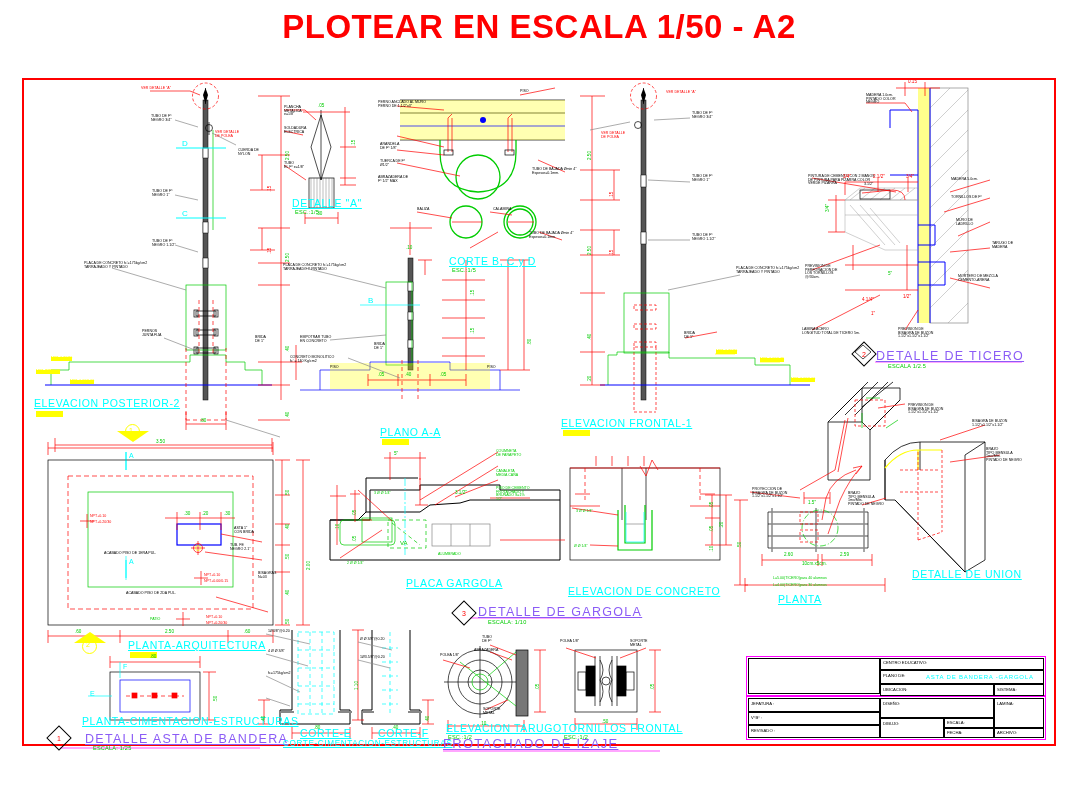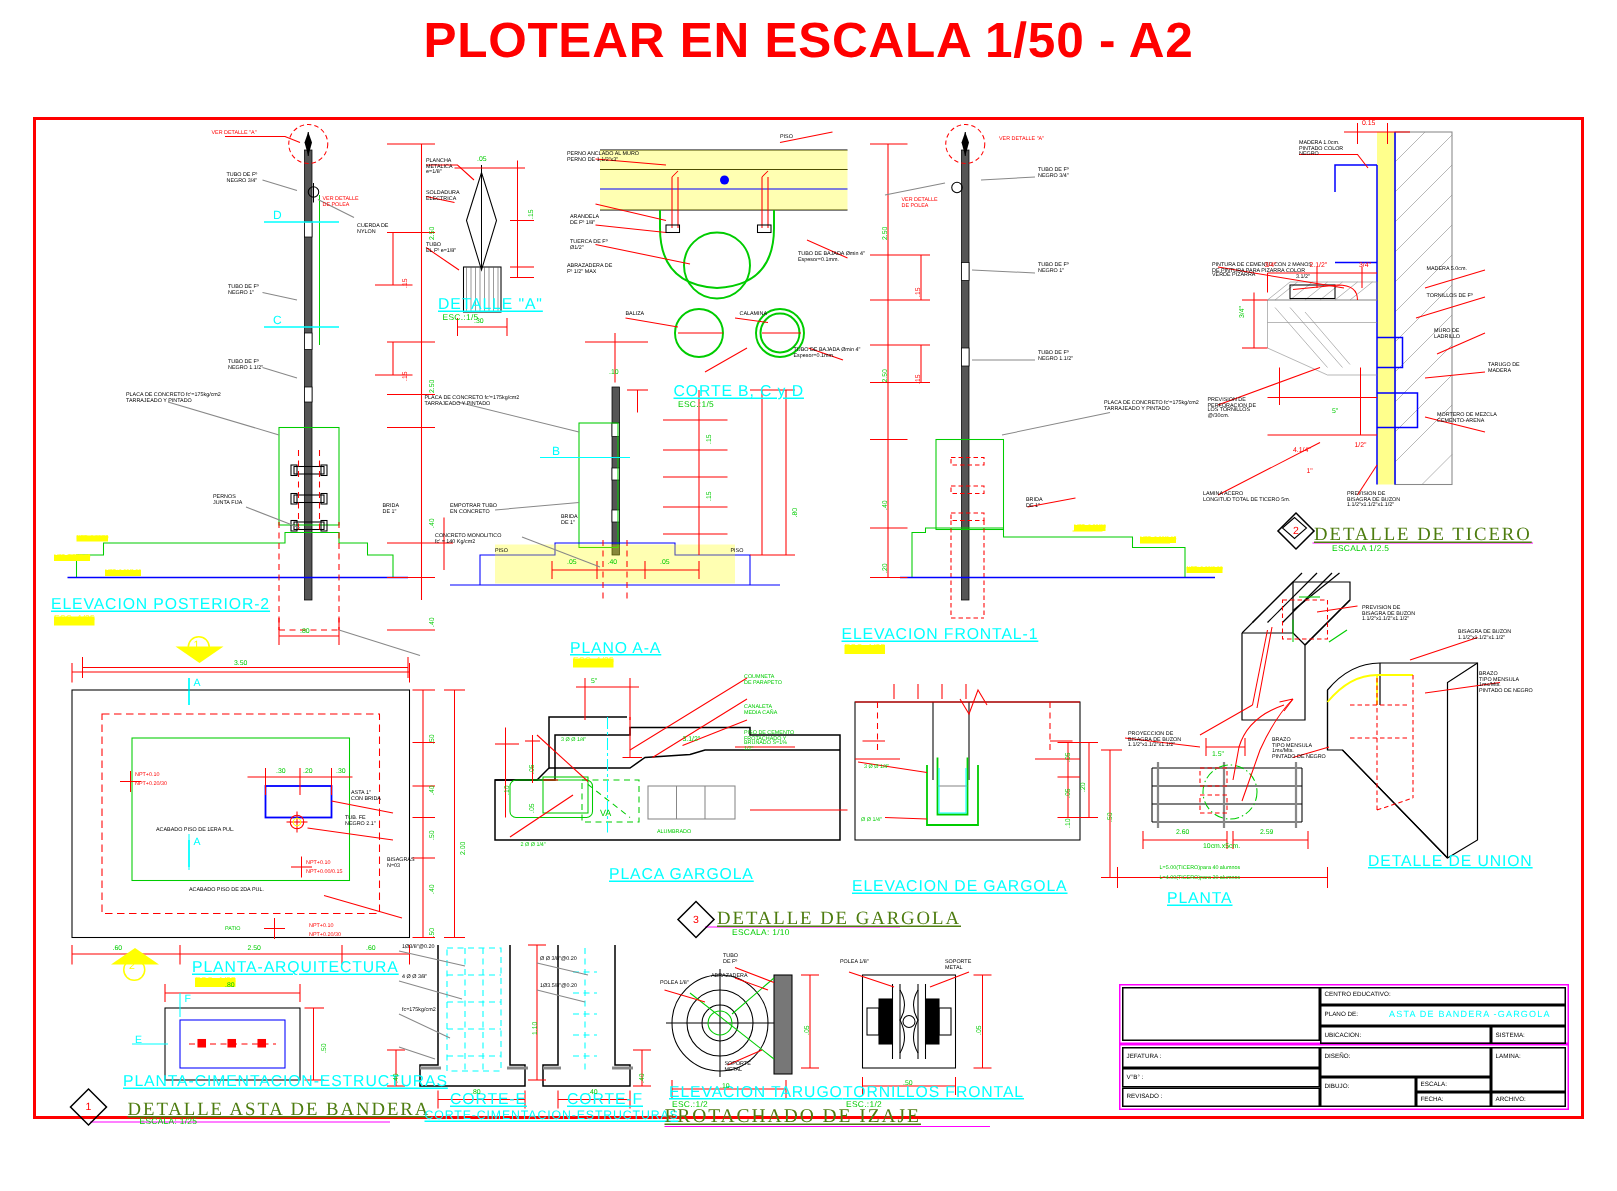--- a/index.html
+++ b/index.html
@@ -8,21 +8,21 @@
   #title-banner{position:absolute;left:0;top:8px;width:1078px;text-align:center;
     color:#ff0000;font-size:33px;font-weight:bold;letter-spacing:.5px;font-family:"Liberation Sans",sans-serif;}
   #frame{position:absolute;left:22px;top:78px;width:1034px;height:668px;border:2px solid #ff0000;box-sizing:border-box;}
   .lbl{position:absolute;white-space:nowrap;font-family:"Liberation Sans",sans-serif;line-height:1;}
   .cyan{color:#00ffff;}
   .grn{color:#00cc00;}
   .red{color:#ff0000;}
   .yel{color:#ffff00;}
   .blk{color:#000000;}
   .ttl{font-size:10.5px;letter-spacing:.6px;text-decoration:underline;}
-  .ttl-mag{font-size:12.5px;letter-spacing:1.3px;color:#4d7c0f;text-decoration:underline;font-weight:normal;font-family:Liberation Serif, serif;}
+  .ttl-mag{font-size:12.5px;letter-spacing:1.3px;color:#8b5cf6;text-decoration:underline;font-weight:normal;}
   .sub{font-size:5.6px;letter-spacing:.2px;}
   .tiny{font-size:3.6px;letter-spacing:0;}
   .dim{font-size:4.6px;color:#00cc00;}
   .dimr{font-size:4.6px;color:#ff0000;}
   .vert{transform-origin:0 0;transform:rotate(-90deg);}
   svg{position:absolute;left:0;top:0;overflow:visible;}
   #titleblock{position:absolute;left:746px;top:656px;width:300px;height:84px;}
   #titleblock .cell{position:absolute;box-sizing:border-box;border:1px solid #000;font-size:4.2px;color:#000;padding:1px 2px;}
   #titleblock .magbox{position:absolute;box-sizing:border-box;border:1.2px solid #ff00ff;}
   .tbtxt{position:absolute;font-size:4.2px;color:#000;white-space:nowrap;}
@@ -720,21 +720,21 @@
 
   <div class="lbl ttl cyan" style="left:82px;top:716px;">PLANTA-CIMENTACION-ESTRUCTURAS</div>
 
   <div class="lbl ttl-mag" style="left:85px;top:733px;">DETALLE  ASTA  DE  BANDERA</div>
   <div class="lbl sub grn" style="left:93px;top:746px;">ESCALA: 1/25</div>
   <div class="diamond" style="left:50px;top:729px;">
       <span>1</span>
     </div>
 
   <div class="lbl ttl cyan" style="left:406px;top:578px;">PLACA  GARGOLA</div>
-  <div class="lbl ttl cyan" style="left:568px;top:586px;">ELEVACION  DE  GARGOLA</div>
+  <div class="lbl ttl cyan" style="left:568px;top:586px;">ELEVACION  DE  CONCRETO</div>
 
   <div class="lbl ttl-mag" style="left:478px;top:606px;">DETALLE  DE  GARGOLA</div>
   <div class="lbl sub grn" style="left:488px;top:620px;">ESCALA: 1/10</div>
   <div class="diamond" style="left:455px;top:604px;">
       <span>3</span>
     </div>
 
   <div class="lbl ttl cyan" style="left:300px;top:728px;">CORTE-E</div>
   <div class="lbl ttl cyan" style="left:378px;top:728px;">CORTE-F</div>
   <div class="lbl ttl cyan" style="left:283px;top:740px;font-size:8.2px;">CORTE-CIMENTACION-ESTRUCTURAS</div>

